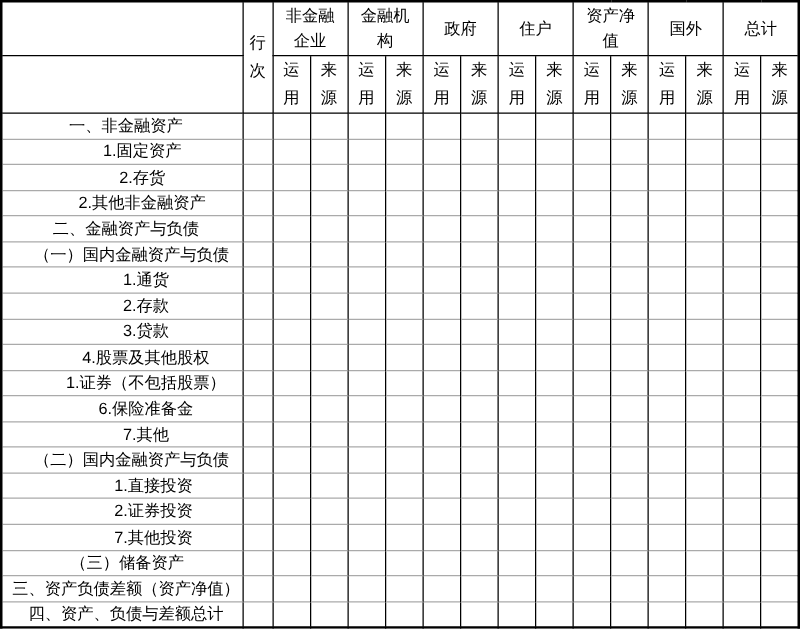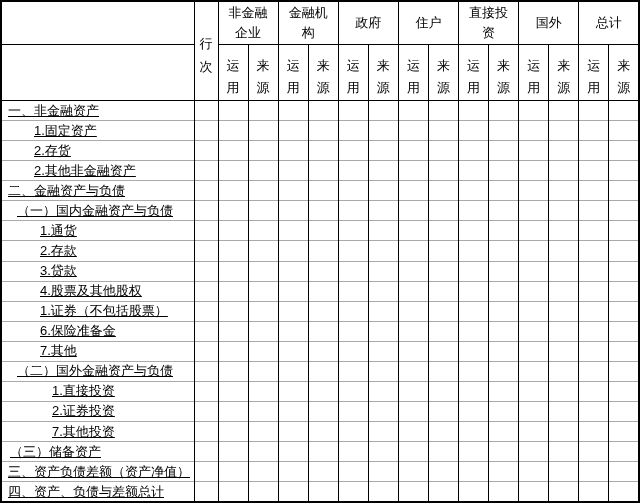--- a/index.html
+++ b/index.html
@@ -46,33 +46,31 @@
   tbody td {
     border-left: 1px solid #000000;
     border-right: 1px solid #000000;
     border-top: 1px solid #aaaaaa;
     vertical-align: middle;
     background: #ffffff;
   }
   tbody tr { height: 20px; }
 
   td.label {
-    text-align: left;
+    text-align: center;
     white-space: nowrap;
-    text-decoration: underline;
   }
 
   
   .stack {
     display: inline-block;
     width: 1em;
     word-break: break-all;
     line-height: 1.75;
     text-align: center;
-    margin-top: 10px;
   }
   
   .grp {
     display: inline-block;
     width: 3em;
     word-break: break-all;
     line-height: 1.5;
     text-align: center;
   }
 
@@ -108,21 +106,21 @@
         <col>
     </colgroup>
     <thead>
       <tr class="grp-row">
         <th></th>
         <th rowspan="2"><span class="stack">行次</span></th>
         <th colspan="2"><span class="grp">非金融企业</span></th>
         <th colspan="2"><span class="grp">金融机构</span></th>
         <th colspan="2"><span class="grp">政府</span></th>
         <th colspan="2"><span class="grp">住户</span></th>
-        <th colspan="2"><span class="grp">直接投资</span></th>
+        <th colspan="2"><span class="grp">资产净值</span></th>
         <th colspan="2"><span class="grp">国外</span></th>
         <th colspan="2"><span class="grp">总计</span></th>
       </tr>
       <tr class="sub-row">
         <th></th>
         <th><span class="stack">运用</span></th>
         <th><span class="stack">来源</span></th>
         <th><span class="stack">运用</span></th>
         <th><span class="stack">来源</span></th>
         <th><span class="stack">运用</span></th>
@@ -366,21 +364,21 @@
           <td></td>
           <td></td>
           <td></td>
           <td></td>
           <td></td>
           <td></td>
           <td></td>
           <td></td>
         </tr>
         <tr>
-          <td class="label lvl-h2">（二）国外金融资产与负债</td>
+          <td class="label lvl-h2">（二）国内金融资产与负债</td>
           <td></td>
           <td></td>
           <td></td>
           <td></td>
           <td></td>
           <td></td>
           <td></td>
           <td></td>
           <td></td>
           <td></td>

